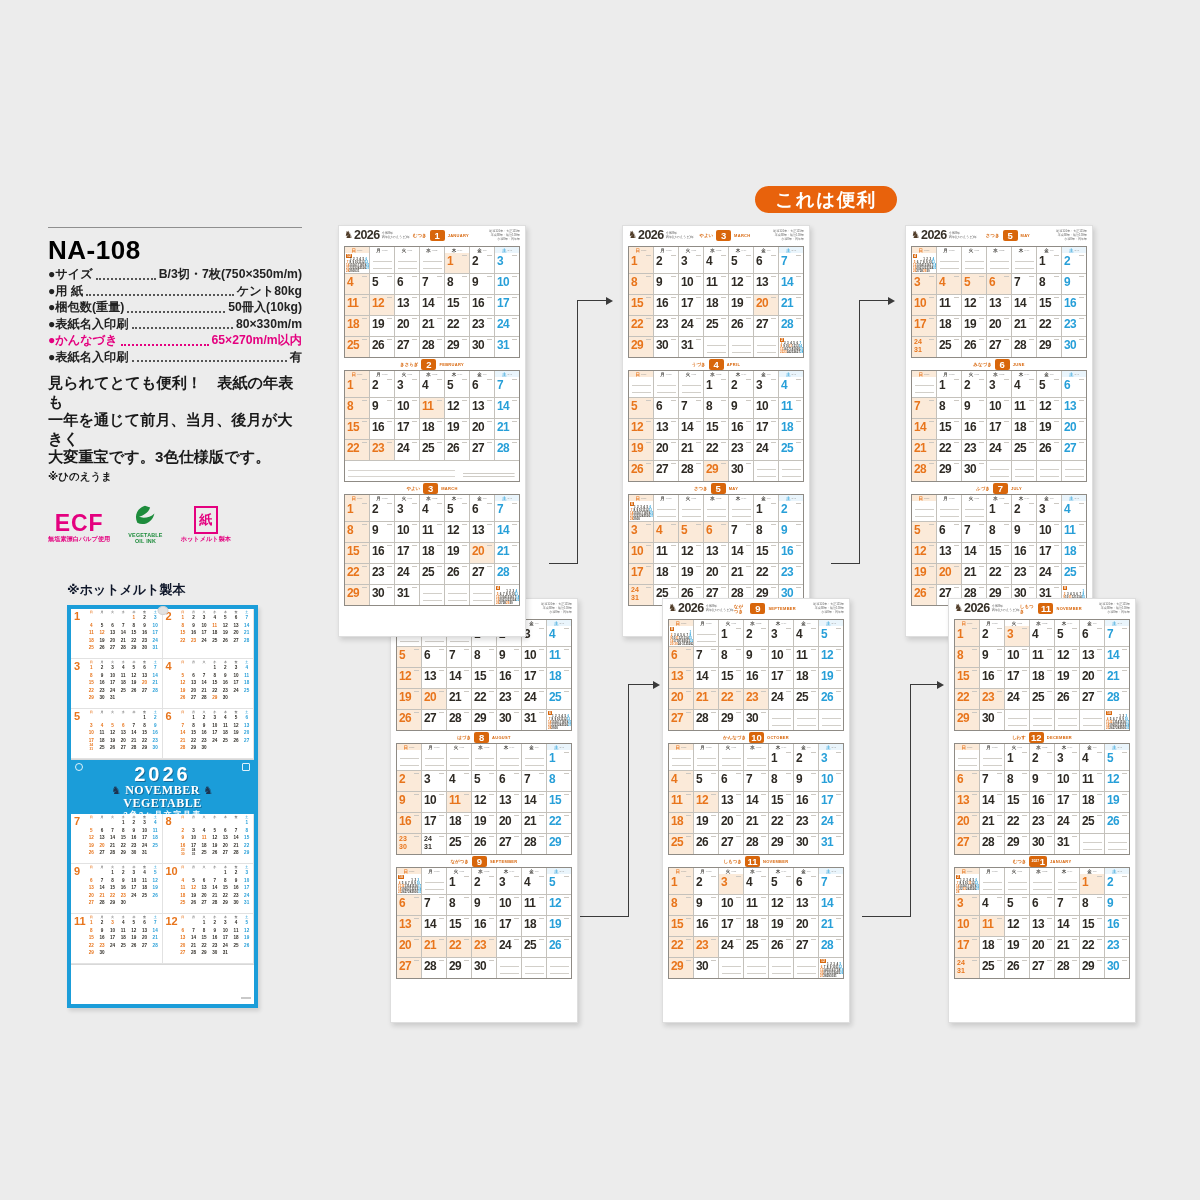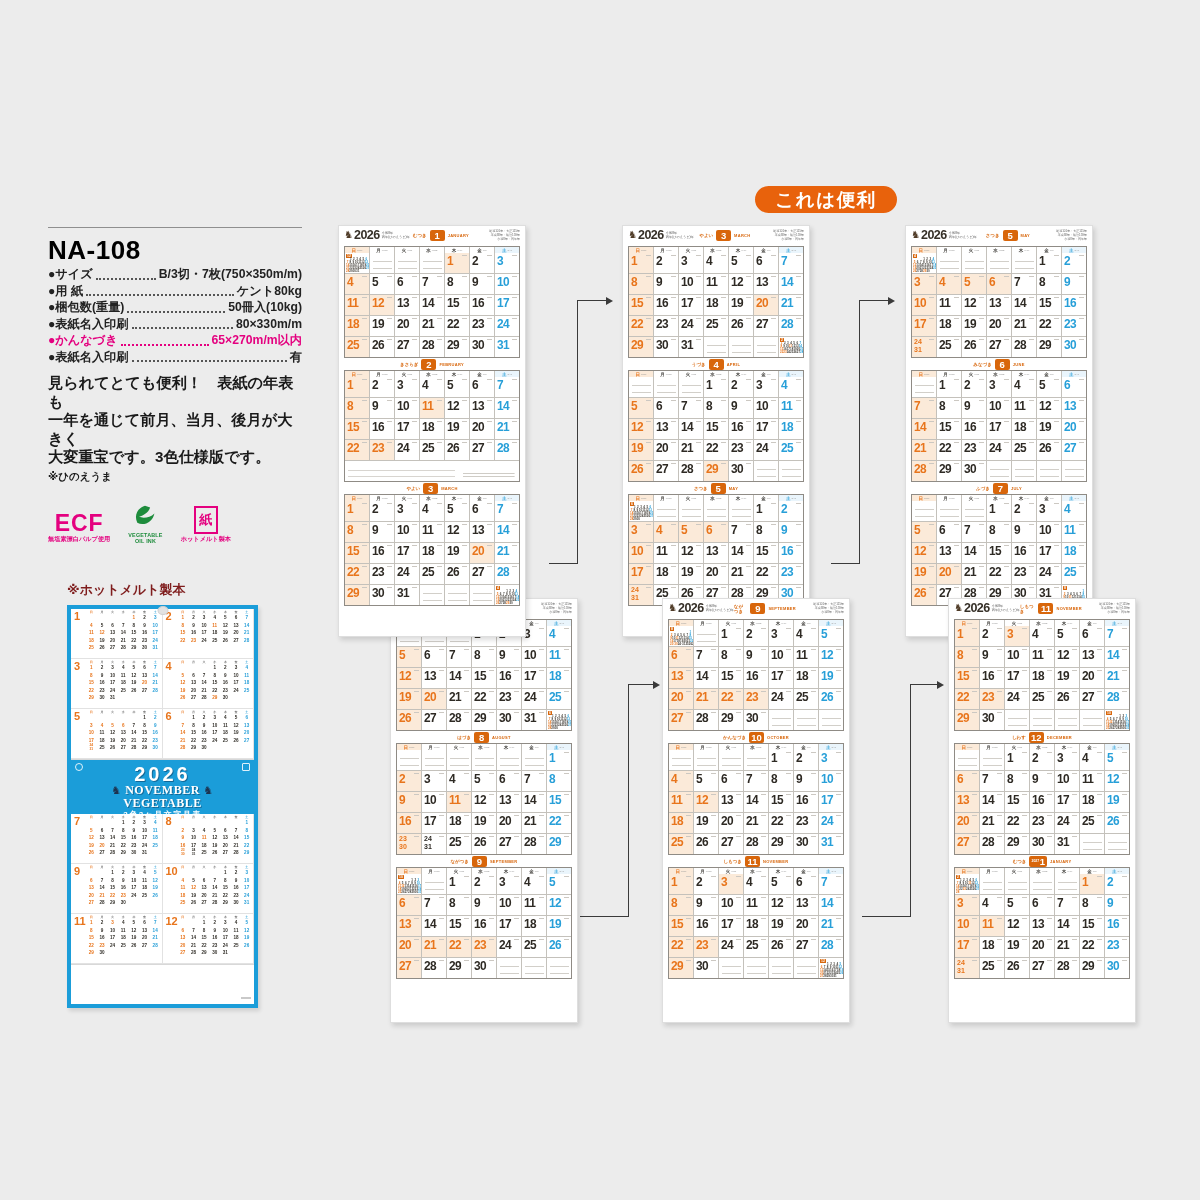--- a/index.html
+++ b/index.html
@@ -18,21 +18,21 @@
   .desc{font-size:15.2px;font-weight:bold;line-height:18.5px;margin-top:9px;color:#1a1a1a;}
   .eranote{font-size:10.5px;font-weight:bold;margin-top:3px;}
   .badges{display:flex;gap:18px;margin-top:20px;align-items:flex-end;}
   .badge{text-align:center;}
   .ecf-t{font-size:23px;font-weight:bold;color:#e4007f;letter-spacing:1px;line-height:22px;}
   .bsub{font-size:6.2px;font-weight:bold;color:#e4007f;margin-top:1px;white-space:nowrap;}
   .veg-t{font-size:5.4px;font-weight:bold;color:#1e8c3c;line-height:6px;letter-spacing:.2px;}
   .paper-box{width:20px;height:24px;border:2px solid #e4007f;color:#e4007f;font-size:13px;font-weight:bold;
              display:flex;align-items:center;justify-content:center;margin:0 auto;}
   
-  .bindnote{position:absolute;left:67px;top:581px;font-size:13px;font-weight:bold;color:#7f1d1d;}
+  .bindnote{position:absolute;left:67px;top:581px;font-size:13px;font-weight:bold;color:#0f172a;}
   .cover{position:absolute;left:67px;top:605px;width:191px;height:403px;box-sizing:border-box;
          border:4px solid #1b9dd9;background:#fff;box-shadow:2px 3px 4px rgba(0,0,0,.12);}
   .hole{position:absolute;left:50%;top:-3px;transform:translateX(-50%);width:9px;height:7px;border-radius:50%;
         background:#e2e2e2;border:1px solid #cfcfcf;}
   .cmonths{display:grid;grid-template-columns:1fr 1fr;grid-auto-rows:50px;border-bottom:1px solid #d8d8d8;}
   .cblock{display:flex;padding:2px 1px 0 3px;gap:1px;border-right:1px solid #e2e2e2;border-bottom:1px solid #e2e2e2;overflow:hidden;}
   .cnum{font-size:11px;font-weight:bold;color:#e8751c;width:11px;line-height:10px;}
   .cgrid{flex:1;}
   .cwh{display:flex;}
   .cwh b{flex:1;font-size:3px;line-height:3.4px;text-align:center;color:#777;font-weight:bold;}

